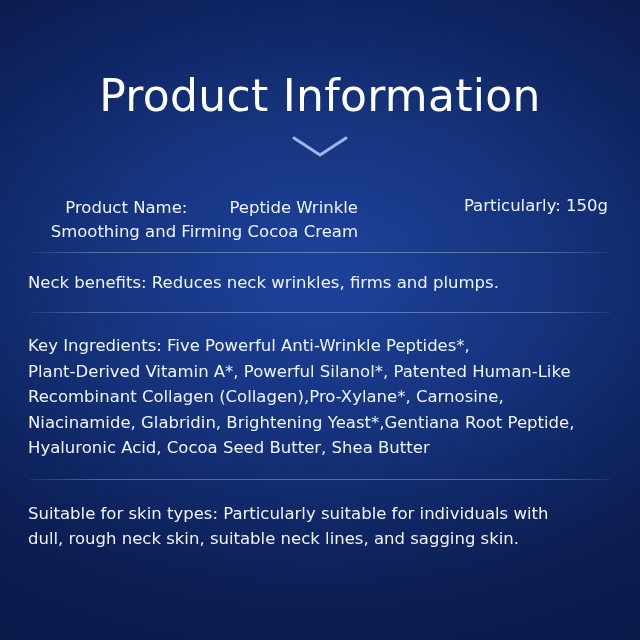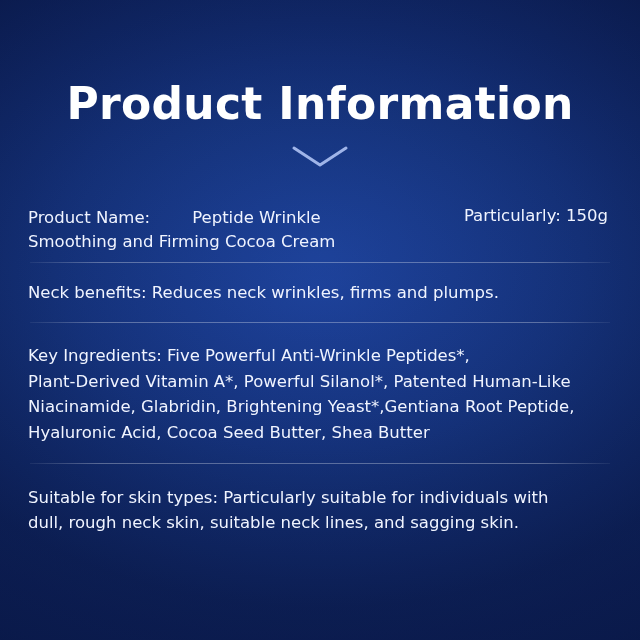--- a/index.html
+++ b/index.html
@@ -31,23 +31,23 @@
   }
   .inner {
     position: relative;
     z-index: 2;
     padding: 0 28px;
   }
   .title {
     text-align: center;
     color: #ffffff;
     font-size: 44px;
-    font-weight: 700;
+    font-weight: 400;
     letter-spacing: 0.3px;
-    margin: 16px;
+    margin: 8px;
     padding-top: 64px;
     line-height: 1.1;
     font-family: "DejaVu Sans", sans-serif;
   }
   .chevron-wrap {
     display: flex;
     justify-content: center;
     margin-top: 14px;
     margin-bottom: 18px;
   }
@@ -63,20 +63,21 @@
   .divider {
     height: 1px;
     background: linear-gradient(to right, rgba(255,255,255,0.06), rgba(255,255,255,0.30) 12%, rgba(255,255,255,0.30) 88%, rgba(255,255,255,0.06));
     margin: 0 2px;
   }
   .row-top {
     display: block;
     position: relative;
     min-height: 56px;
     padding-top: 18px;
+    text-align: right;
   }
   .name-block {
     width: 330px;
     color: #f0f4ff;
     font-size: 16.5px;
     line-height: 1.45;
   }
   .name-gap {
     display: inline-block;
     width: 42px;
@@ -125,20 +126,21 @@
 
     <div class="divider"></div>
 
     <div class="section benefits">Neck benefits: Reduces neck wrinkles, firms and plumps.</div>
 
     <div class="divider"></div>
 
     <div class="section ingredients">
       <div>Key Ingredients: Five Powerful Anti-Wrinkle Peptides*,</div>
       <div>Plant-Derived Vitamin A*, Powerful Silanol*, Patented Human-Like</div>
+      <div>Recombinant Collagen (Collagen),Pro-Xylane*, Carnosine,</div>
       <div>Niacinamide, Glabridin, Brightening Yeast*,Gentiana Root Peptide,</div>
       <div>Hyaluronic Acid, Cocoa Seed Butter, Shea Butter</div>
     </div>
 
     <div class="divider"></div>
 
     <div class="section suitable">
       <div>Suitable for skin types: Particularly suitable for individuals with</div>
       <div>dull, rough neck skin, suitable neck lines, and sagging skin.</div>
     </div>

